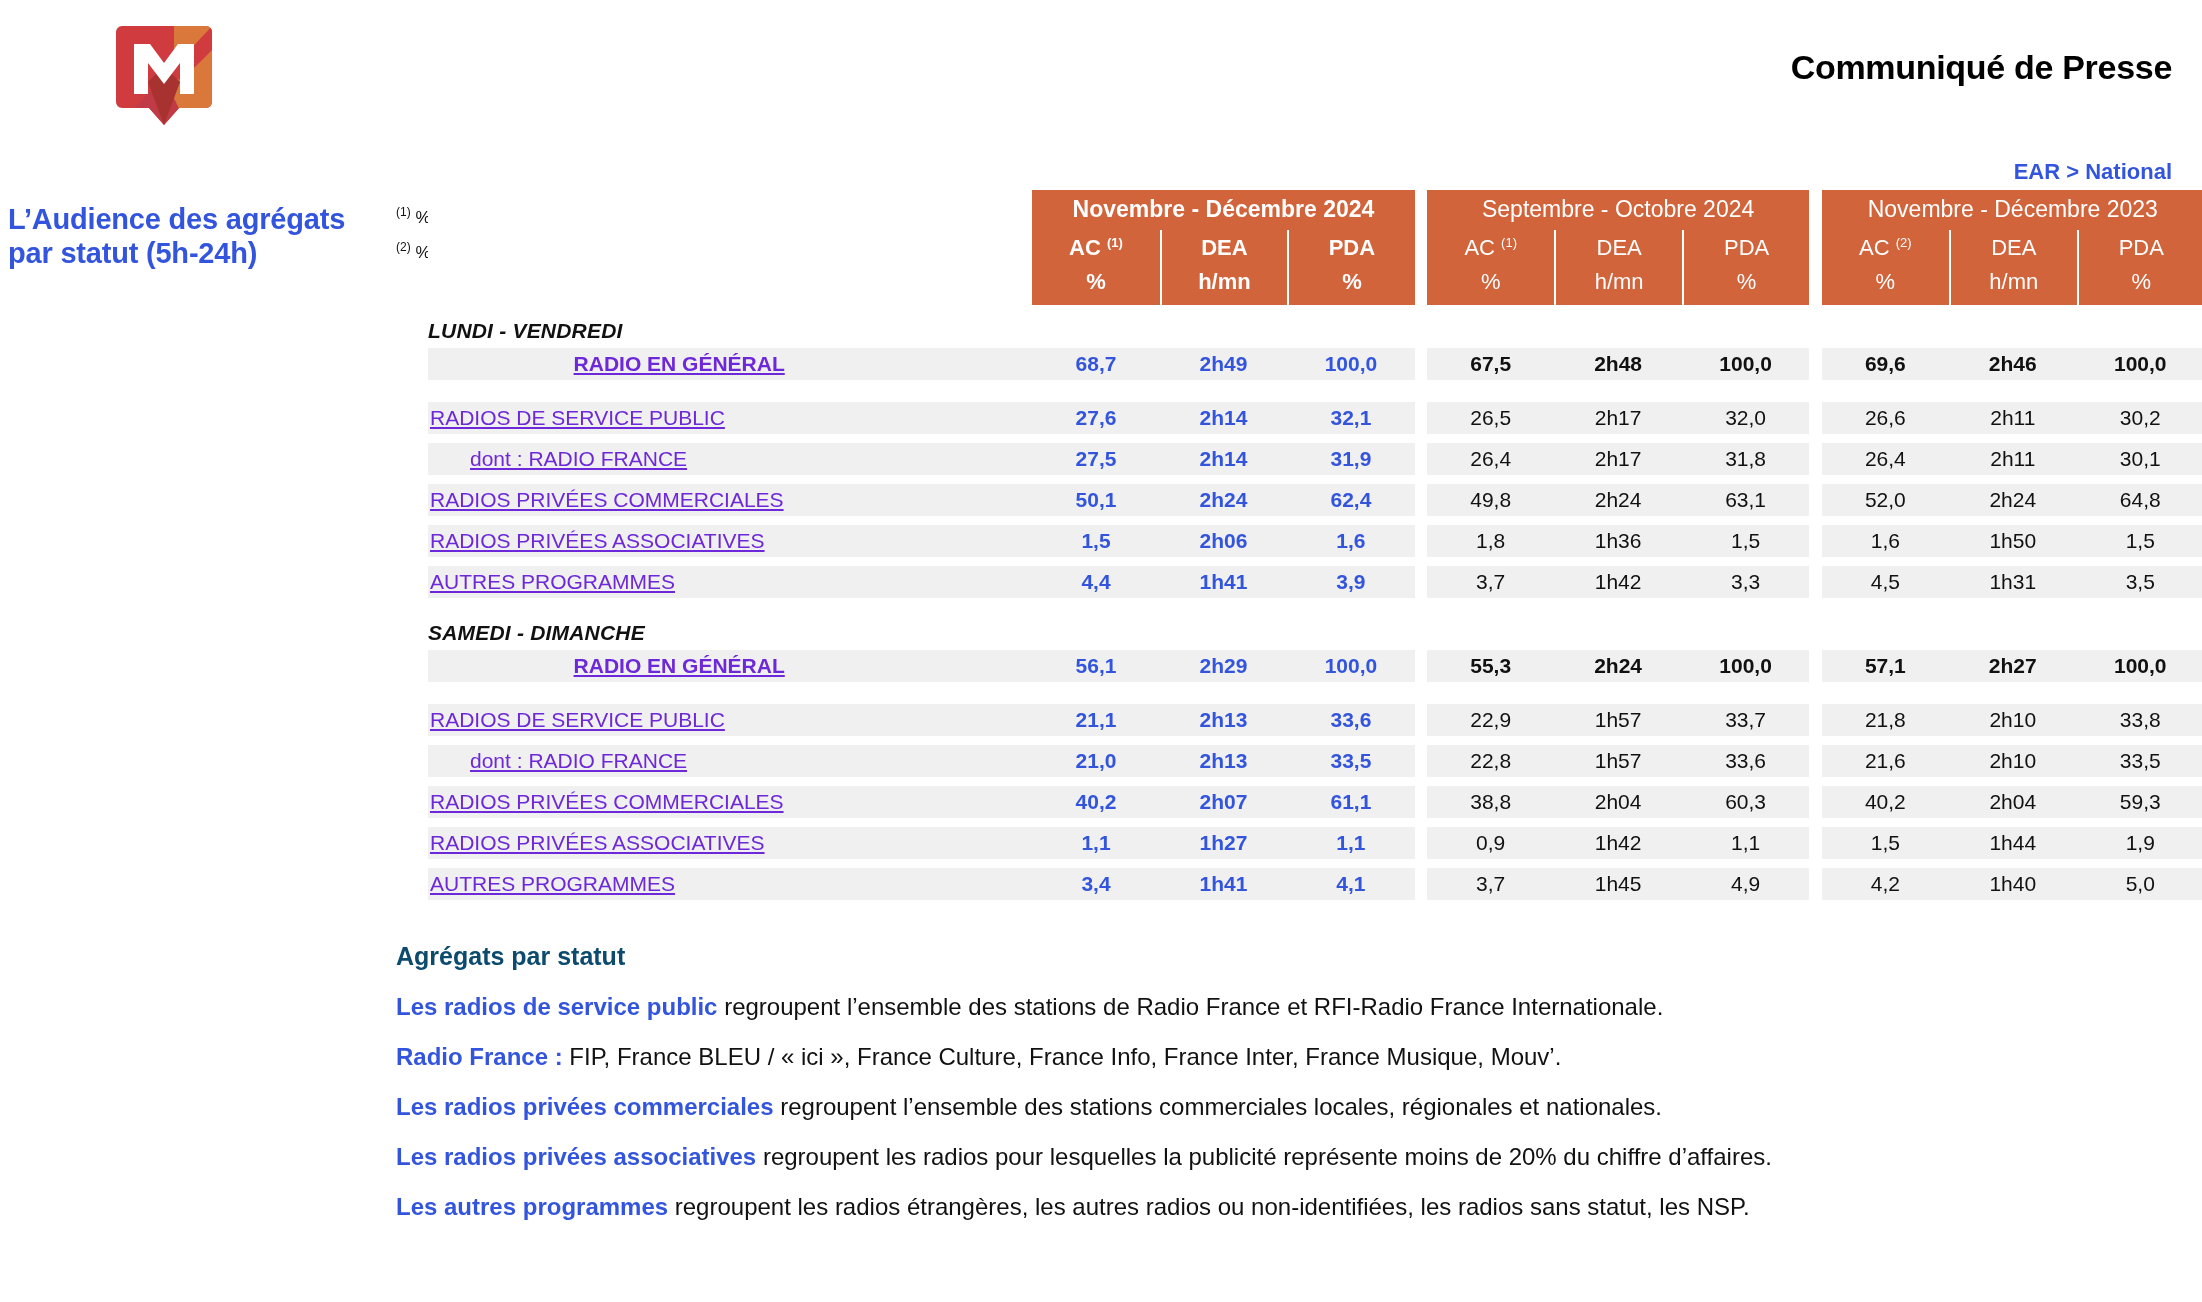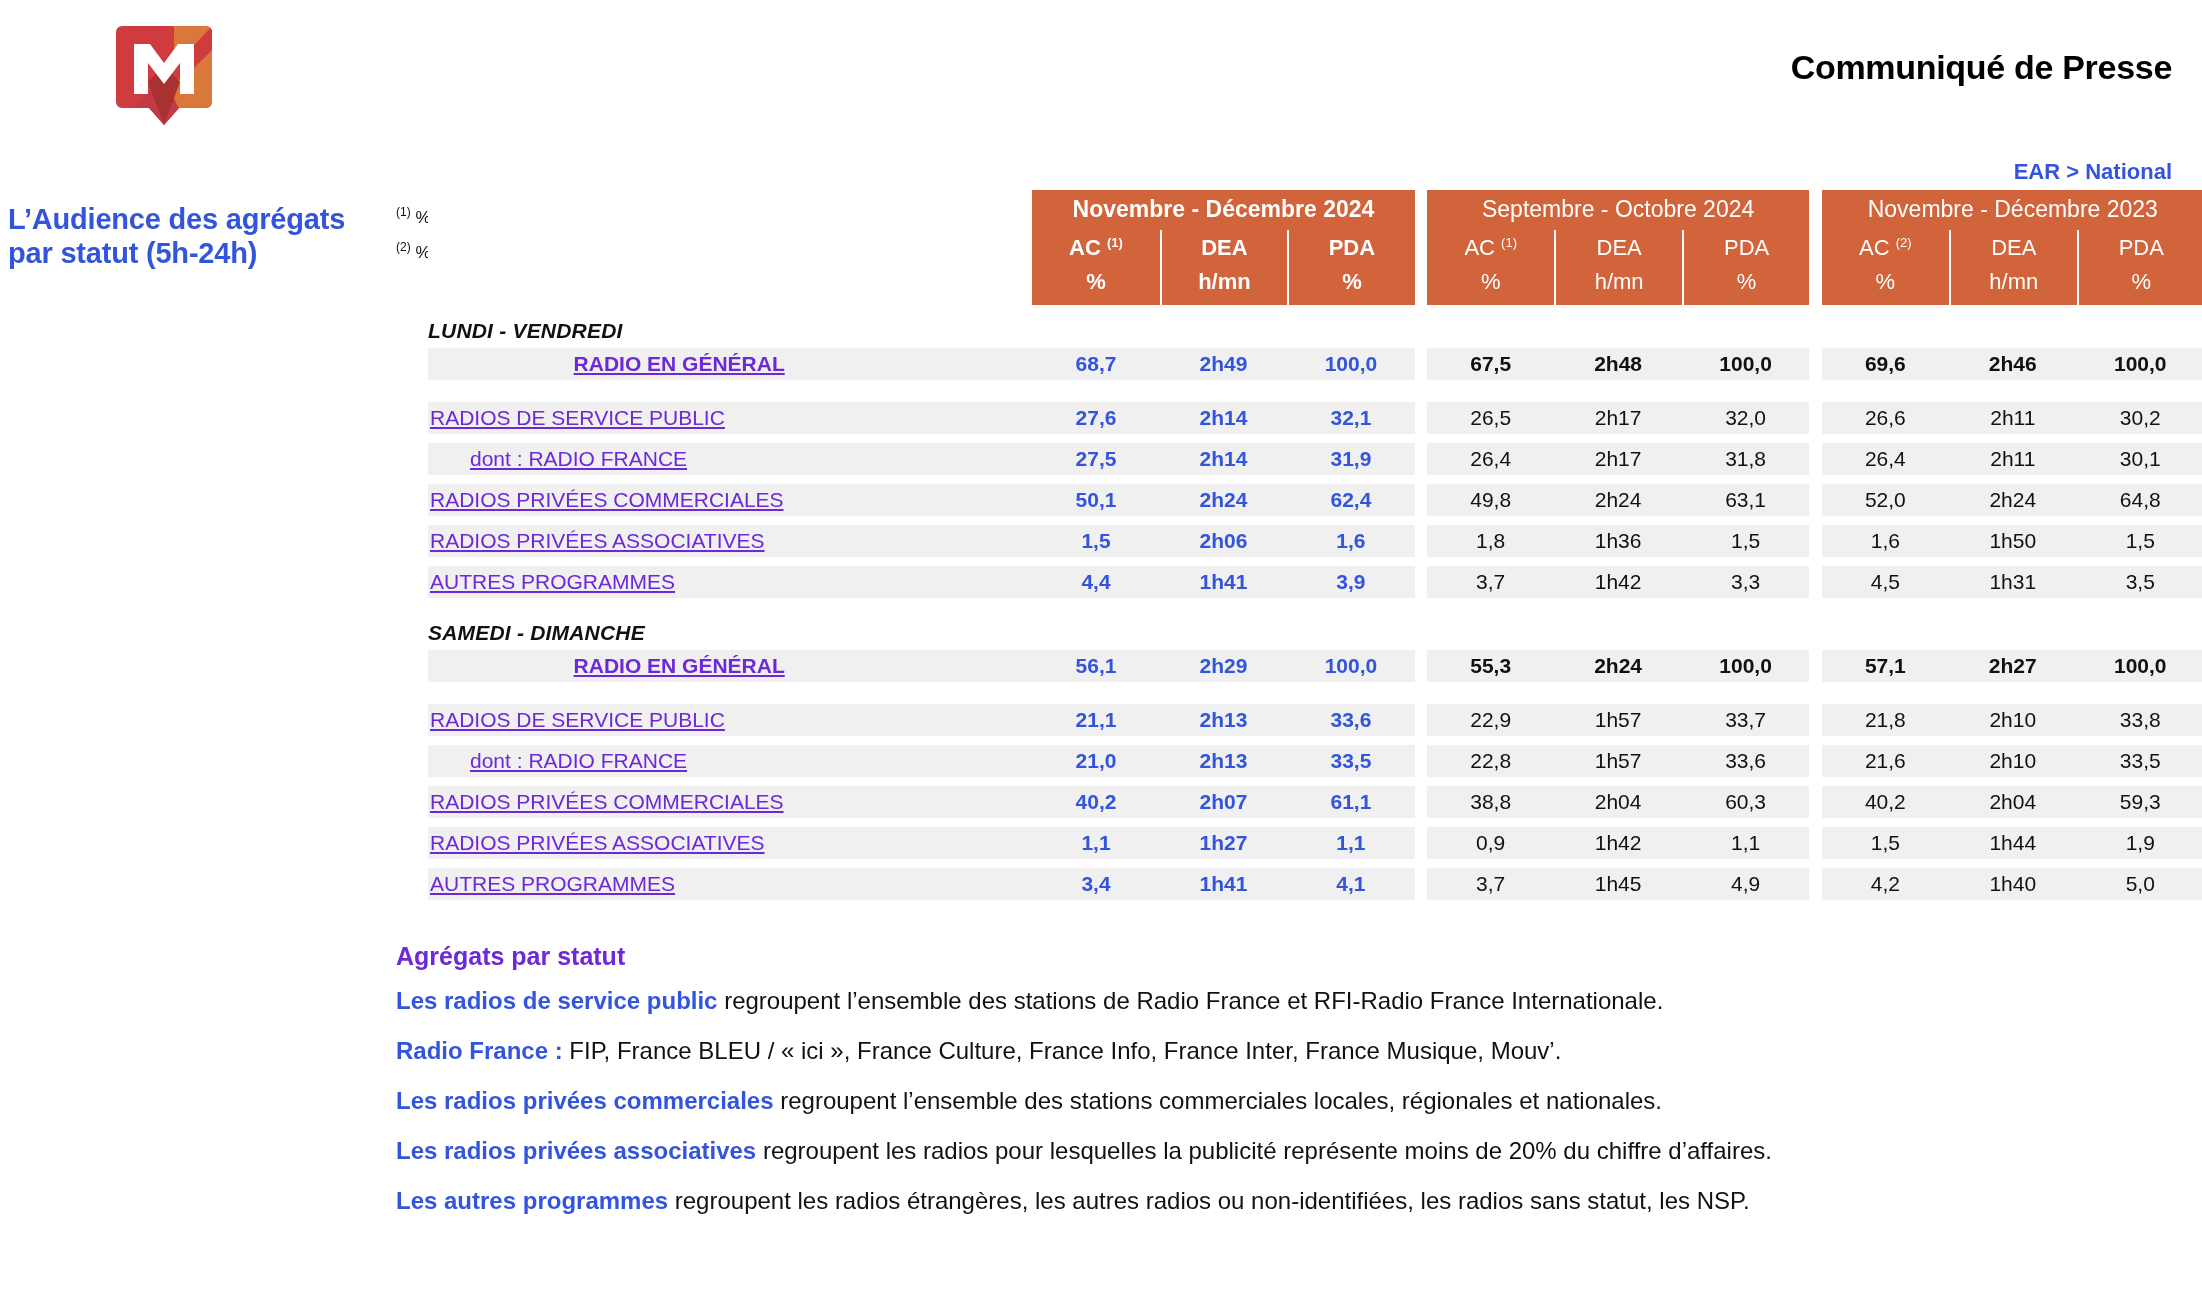--- a/index.html
+++ b/index.html
@@ -85,21 +85,21 @@
     background:#f0f0f0;text-align:center;font-size:21px;vertical-align:middle;
   }
   td.val.b1{color:#3355dd;font-weight:bold;}
   td.val.b2{color:#111;}
   tr.row.total td.val.b2{font-weight:bold;}
   tr.spacer td{height:20px;background:#ffffff;}
   tr.spacer-sm td{height:7px;background:#ffffff;}
   
   #legend{position:absolute;left:396px;top:942px;width:1790px;}
   #legend .head{
-    color:#6d28d9;font-weight:bold;font-size:25px;margin-bottom:16px;
+    color:#0c4a6e;font-weight:bold;font-size:25px;margin-bottom:22px;
   }
   #legend .line{font-size:24px;color:#111;margin-bottom:22px;white-space:nowrap;}
   #legend .line b{color:#3355dd;}
 </style>
 </head>
 <body>
 
 <div id="logo">
   <svg viewBox="0 0 104 110" xmlns="http://www.w3.org/2000/svg">
     <defs>

